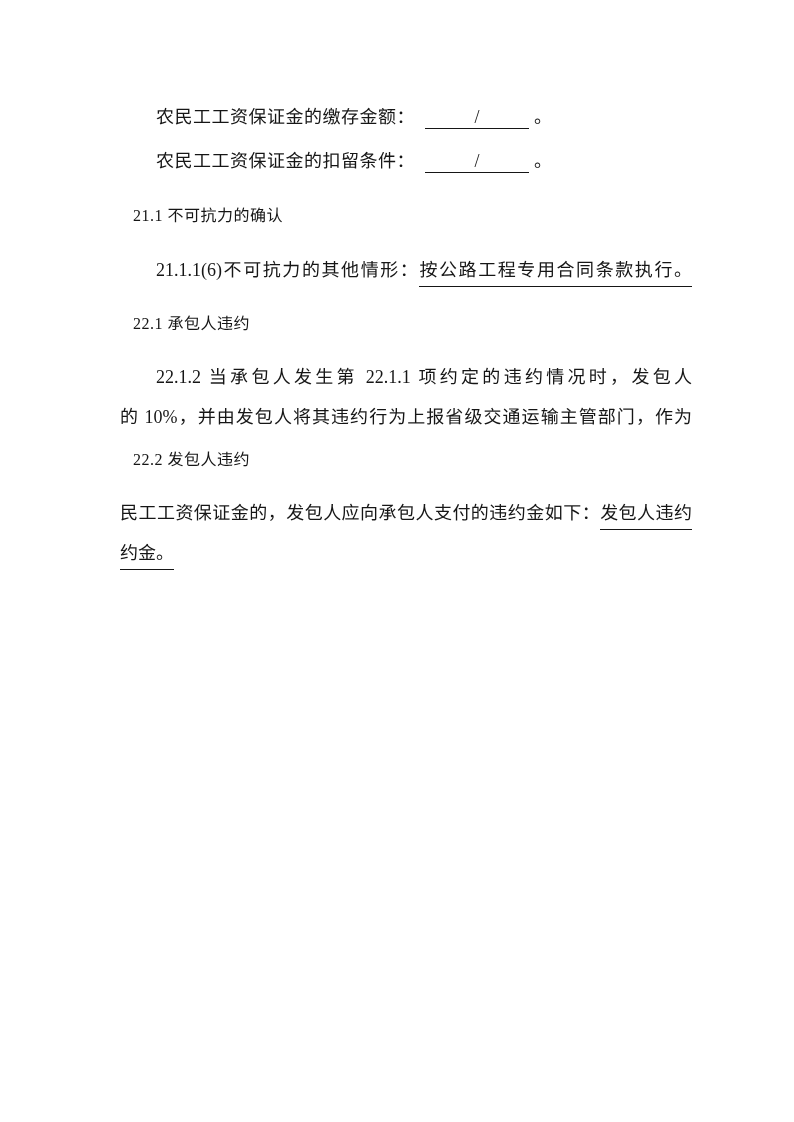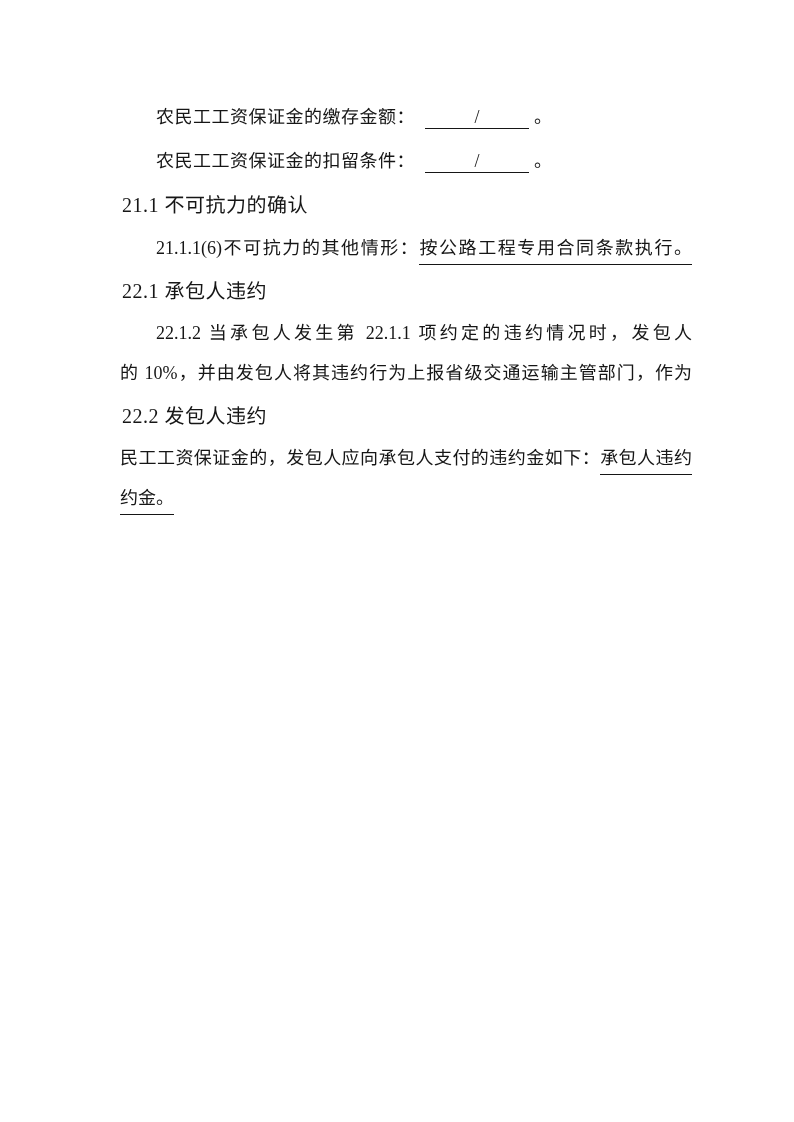--- a/index.html
+++ b/index.html
@@ -34,22 +34,22 @@
     width: 104px;
     text-align: center;
     text-indent: 0;
     line-height: 22px;
     border-bottom: 1.4px solid #161616;
     margin: 0 5px 0 10px;
     letter-spacing: 0;
   }
   
   .hd {
-    margin: 2px;
-    font-size: 20px;
+    margin: 13px;
+    font-size: 16px;
     font-weight: normal;
     line-height: 40px;
     letter-spacing: 0.5px;
   }
   .hd.gap-before { margin-top: 3px; }
   
   .clause-line {
     margin: 0;
     line-height: 42px;
     text-indent: 2em;
@@ -105,21 +105,21 @@
     <h2 class="hd">22.1 承包人违约</h2>
 
     <div class="para">
       <div class="jline first-indent">22.1.2 当承包人发生第 22.1.1 项约定的违约情况时，发包人</div>
       <div class="jline">的 10%，并由发包人将其违约行为上报省级交通运输主管部门，作为</div>
     </div>
 
     <h2 class="hd gap-before">22.2 发包人违约</h2>
 
     <div class="para">
-      <div class="jline"><span>民工工资保证金的，发包人应向承包人支付的违约金如下：</span><span class="u">承包人违约</span></div>
+      <div class="jline"><span>民工工资保证金的，发包人应向承包人支付的违约金如下：</span><span class="u">发包人违约</span></div>
       <div class="jline last"><span></span><span class="u">约金。</span></div>
     </div>
 
   </main>
 
   <footer class="footer">
     <span>78</span>
   </footer>
 </div>
 

